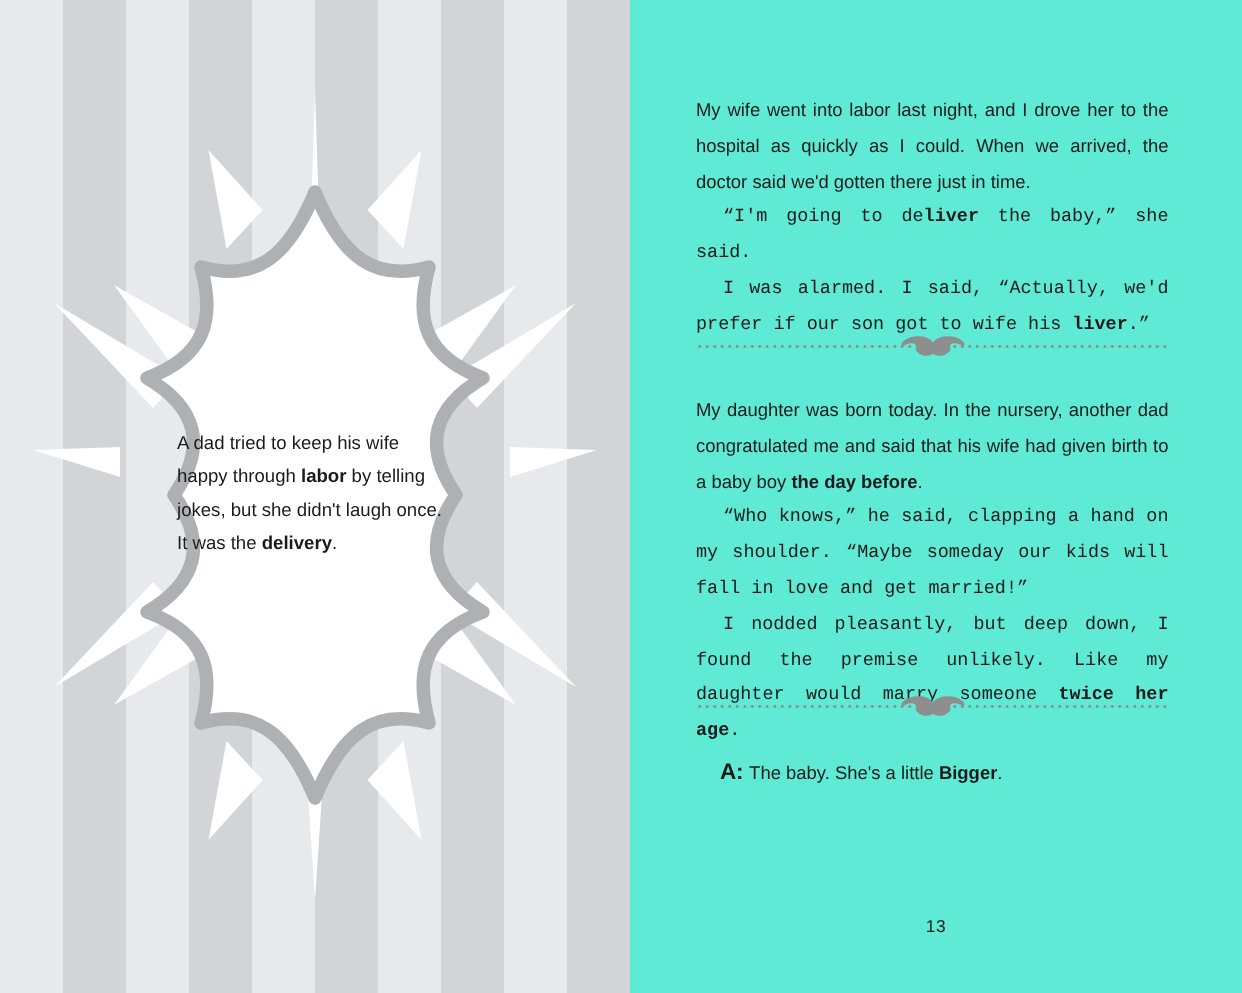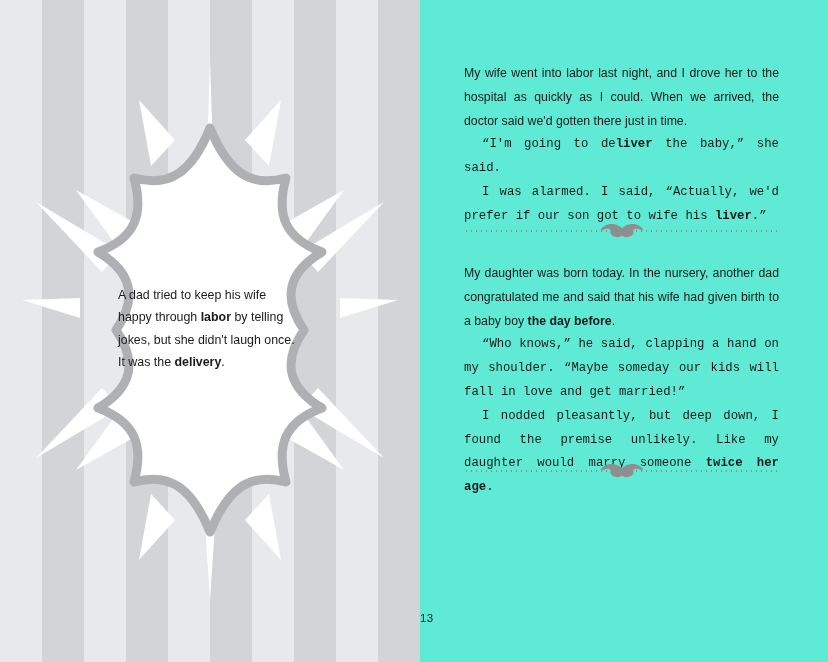--- a/index.html
+++ b/index.html
@@ -112,20 +112,21 @@
     width: 44px;
     height: 24px;
   }
 
   
   #page-number {
     position: absolute;
     left: 0;
     top: 612px;
     width: 408px;
+    text-align: center;
     font-size: 11.5px;
     color: #1b1b1b;
     letter-spacing: 0.4px;
   }
 </style>
 </head>
 <body>
 
 <div id="spread">
 
@@ -200,17 +201,18 @@
       </div>
 
     <div class="divider" id="divider-2">
       <div class="dots"></div>
       <svg class="mustache" viewBox="0 0 44 24" aria-hidden="true">
         <path fill="#8e8e8e" d="M22 9.3c-1.5-2.0-4.2-3.4-7.0-3.9c-3.6-0.7-7.7-0.2-10.4 1.5C2.2 8.1 1.0 9.6 1.0 10.6c0 0.9 0.9 1.0 1.8 0.6c1.2-0.5 2.4-1.2 4.0-1.4c1.6-0.2 3.0 0.2 3.6 1.2c0.5 0.9 0.3 2.0-0.1 3.0c0.7 1.6 2.4 3.1 4.6 3.8c2.6 0.8 5.2 0.4 7.1-1.0c1.9 1.4 4.5 1.8 7.1 1.0c2.2-0.7 3.9-2.2 4.6-3.8c-0.4-1.0-0.6-2.1-0.1-3.0c0.6-1.0 2.0-1.4 3.6-1.2c1.6 0.2 2.8 0.9 4.0 1.4c0.9 0.4 1.8 0.3 1.8-0.6c0-1.0-1.2-2.5-3.6-3.7C36.7 5.2 32.6 4.7 29 5.4c-2.8 0.5-5.5 1.9-7.0 3.9z"></path>
       </svg>
     </div>
 
     <div class="text-block" id="block-3">
+        <p><span class="qa-label">A: </span><span>The baby. She's a little </span><b>Bigger</b><span>.</span></p>
       </div>
 
     <div id="page-number">13</div>
   </div>
 </div>
 
 </body></html>

